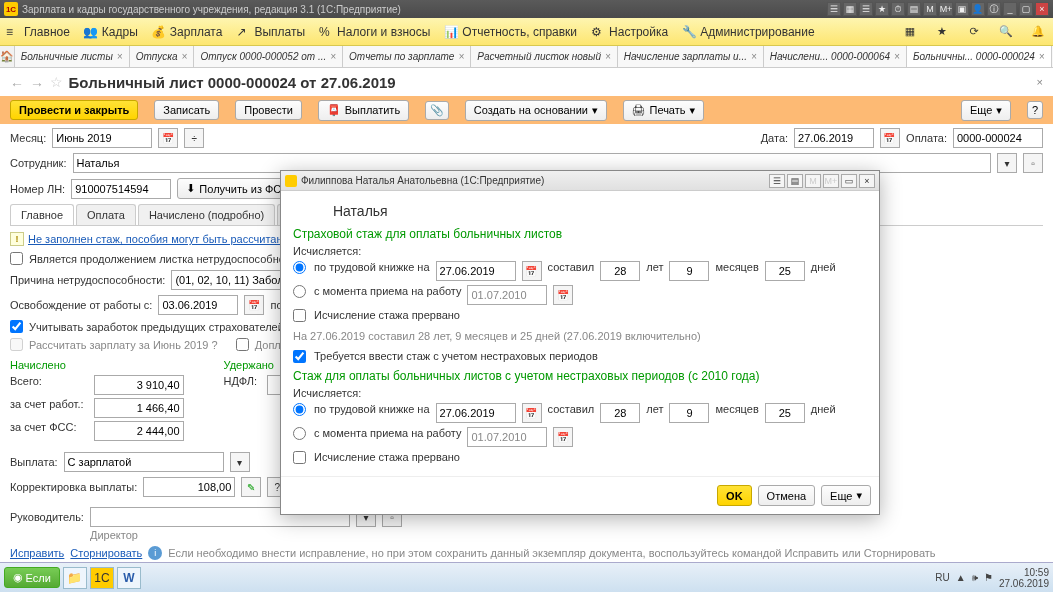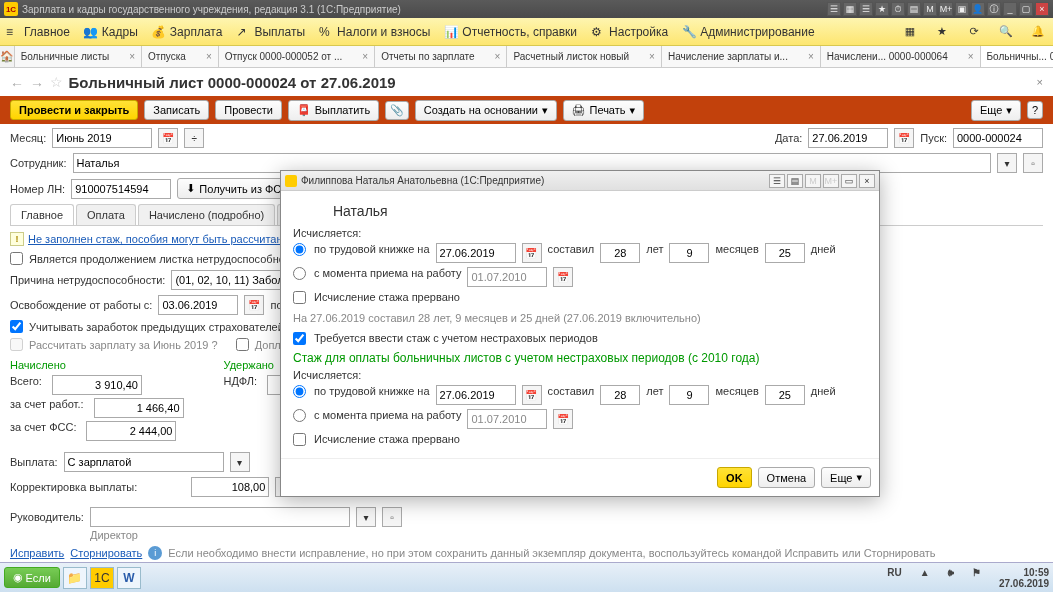--- a/index.html
+++ b/index.html
@@ -9,64 +9,64 @@
 .titlebar .title { flex: 1; }
 .titlebar .winbtns { display: flex; gap: 2px; }
 .titlebar .winbtn { width: 14px; height: 14px; background: #666; color: #eee; display:flex;align-items:center;justify-content:center;font-size:9px;border:1px solid #555; cursor:pointer;}
 .mainmenu { height: 28px; background: linear-gradient(#fef5b0,#fde670); display: flex; align-items: center; padding: 0 6px; gap: 14px; border-bottom: 1px solid #d8c850; }
 .mainmenu .mitem { display: flex; align-items: center; gap: 4px; font-size: 12px; cursor: pointer; }
 .mainmenu .micon { width: 14px; height: 14px; display:inline-block; }
 .mainmenu .spacer { flex: 1; }
 .mainmenu .ricon { width: 18px; height: 18px; display:flex;align-items:center;justify-content:center;cursor:pointer; }
 .tabrow { height: 22px; background: #f2f2f2; border-bottom: 1px solid #ccc; display: flex; align-items: stretch; overflow: hidden; }
 .tabrow .home { width: 24px; display:flex;align-items:center;justify-content:center;border-right:1px solid #ccc;cursor:pointer;}
-.tabrow .tab { display: flex; align-items: center; padding: 0 6px; border-right: 1px solid #ccc; background: #f8f8f8; font-size: 10px; gap: 20px; cursor:pointer; white-space:nowrap;}
+.tabrow .tab { display: flex; align-items: center; padding: 0 6px; border-right: 1px solid #ccc; background: #f8f8f8; font-size: 10px; gap: 4px; cursor:pointer; white-space:nowrap;font-style:italic;}
 .tabrow .tab.active { background: #fff; font-weight: normal; }
 .tabrow .tab .x { color: #888; font-size: 10px; cursor:pointer; }
 .pageheader { height: 28px; display: flex; align-items: center; padding: 0 10px; gap: 6px; background:#fff; }
 .pageheader .arrows { color: #aaa; font-size: 14px; cursor:pointer; }
 .pageheader .star { color: #ccc; font-size: 14px; cursor:pointer; }
 .pageheader h1 { font-size: 15px; font-weight: bold; }
-.toolbar { height: 28px; display: flex; align-items: center; padding: 0 10px; gap: 6px; background:#c2410c;}
+.toolbar { height: 28px; display: flex; align-items: center; padding: 0 10px; gap: 16px; background:#fdba74;}
 .btn { border: 1px solid #aaa; background: linear-gradient(#fdfdfd,#eee); padding: 3px 8px; border-radius: 3px; font-size: 11px; cursor: pointer; display:inline-flex;align-items:center;gap:4px;}
 .btn.primary { background: linear-gradient(#ffe236,#ffd400); border-color: #c8a800; font-weight: bold; }
 .btn.small { padding: 2px 4px; }
 .form { padding: 4px 10px; background:#fff; }
 .row { display: flex; align-items: center; gap: 6px; margin-bottom: 5px; font-size: 11px; }
 .row label { white-space: nowrap; }
 input[type=text], select { border: 1px solid #aaa; padding: 2px 3px; font-size: 11px; background:#fff; height:20px;}
 .dateinput { width: 80px; }
 .iconbtn { width: 20px; height: 20px; border: 1px solid #aaa; background: #f5f5f5; display:inline-flex;align-items:center;justify-content:center;cursor:pointer;font-size:10px;}
 .subtabs { display: flex; border-bottom: 1px solid #ccc; margin-top:4px;}
 .subtabs .stab { padding: 4px 10px; border: 1px solid #ccc; border-bottom: none; background: #f0f0f0; margin-right: 2px; font-size: 11px; cursor:pointer; border-radius:3px 3px 0 0;}
 .subtabs .stab.active { background: #fff; }
 .warning { color: #1a5bb8; display:flex;align-items:center;gap:4px;font-size:11px;margin:6px 0; }
 .warning .wicon { width:14px;height:14px;background:#ffd;border:1px solid #cc8;display:inline-flex;align-items:center;justify-content:center;color:#a80;font-weight:bold;font-size:9px;}
 .link { color: #1a5bb8; text-decoration: underline; cursor:pointer;}
 .totals { display: flex; gap: 40px; margin-top:8px;}
 .totcol .th { color: #009900; font-size: 11px; margin-bottom:4px;}
-.totcol .trow { display:flex; gap:10px; margin-bottom:3px; font-size:11px;}
+.totcol .trow { display:flex; justify-content:space-between; gap:10px; margin-bottom:3px; font-size:11px;}
 .totcol .trow input { width:90px; text-align:right;}
 .modal-overlay { position: absolute; top: 170px; left: 280px; width: 600px; background: #fff; border: 1px solid #888; box-shadow: 0 4px 20px rgba(0,0,0,0.3); z-index: 100; }
 .modal-title { height: 20px; background: linear-gradient(#f0f0f0,#e0e0e0); display: flex; align-items: center; padding: 0 4px; font-size: 10px; border-bottom:1px solid #ccc;}
 .modal-title .logo { width:12px;height:12px;background:#fc0;border-radius:2px;margin-right:4px;}
 .modal-title .t { flex:1; }
 .modal-title .mbtn { width:16px;height:14px;border:1px solid #aaa;background:#f5f5f5;margin-left:2px;display:flex;align-items:center;justify-content:center;font-size:9px;cursor:pointer;}
 .modal-body { padding: 8px 12px; }
 .modal-body h2 { font-size: 14px; font-weight: normal; margin: 4px 0 8px 40px; }
 .green { color: #009900; font-size: 12px; margin: 6px 0 4px 0; }
 .mrow { display: flex; align-items: flex-start; gap: 6px; margin: 4px 0; font-size: 11px; }
 .mrow input[type=radio], .mrow input[type=checkbox] { margin-right: 2px; }
 .num { width: 40px; text-align: center; }
 .ro { background: #f5f5f5; color:#888; }
 .modal-footer { display: flex; justify-content: flex-end; gap: 6px; padding: 8px; border-top: 1px solid #eee; }
 .taskbar { position: absolute; bottom: 0; left: 0; right: 0; height: 30px; background: linear-gradient(#e8f0f8,#cde0f0); border-top: 1px solid #aac; display: flex; align-items: center; padding: 0 4px; }
 .taskbar .start { background: linear-gradient(#7c5,#5a3); color:#fff; padding:3px 8px;border-radius:3px;font-size:11px;border:1px solid #4a2;cursor:pointer;display:flex;align-items:center;gap:3px;}
 .taskbar .tbicon { width:24px;height:22px;border:1px solid #9bc;background:#eef5fc;margin-left:3px;display:flex;align-items:center;justify-content:center;font-size:12px;cursor:pointer;}
-.taskbar .tray { margin-left: auto; display:flex;align-items:flex-start;gap:18px;font-size:10px;color:#444;font-weight:bold;}
+.taskbar .tray { margin-left: auto; display:flex;align-items:center;gap:6px;font-size:10px;color:#444;}
 .clock { text-align: right; line-height: 1.1; }
 input[type=checkbox] { cursor:pointer; }
 </style>
 </head>
 <body>
 
 <div class="titlebar">
   <span class="logo">1C</span>
   <span class="title">Зарплата и кадры государственного учреждения, редакция 3.1  (1С:Предприятие)</span>
   <div class="winbtns">
@@ -193,21 +193,21 @@
 
   <div class="row">
     <label>Месяц:</label>
     <input type="text" class="dateinput" style="width: 100px;" value="Июнь 2019">
     <span class="iconbtn">📅</span>
     <span class="iconbtn">÷</span>
     <span style="flex:1"></span>
     <label>Дата:</label>
     <input type="text" class="dateinput" value="27.06.2019" style="">
     <span class="iconbtn">📅</span>
-    <label>Пуск:</label>
+    <label>Оплата:</label>
     <input type="text" style="width: 90px;" value="0000-000024">
   </div>
 
   <div class="row">
     <label>Сотрудник:</label>
     <input type="text" style="flex: 1 1 0%;" value="Наталья">
     <span class="iconbtn">▾</span>
     <span class="iconbtn">▫</span>
   </div>
 
@@ -287,21 +287,21 @@
   </div>
 
   <div class="row" style="margin-top:8px;">
     <label>Выплата:</label>
     <input type="text" style="width: 160px;" value="С зарплатой">
     <span class="iconbtn">▾</span>
   </div>
 
   <div class="row">
     <label>Корректировка выплаты:</label>
-    <input type="text" style="width: 78px; text-align: right; margin-left: 48px;" value="108,00">
+    <input type="text" style="width: 92px; text-align: right;" value="108,00">
     <span class="iconbtn" style="color:#090;">✎</span>
     <span class="iconbtn">?</span>
   </div>
 
   <div class="row" style="margin-top:10px;">
     <label>Руководитель:</label>
     <input type="text" style="width: 260px;">
     <span class="iconbtn">▾</span>
     <span class="iconbtn">▫</span>
   </div>
@@ -333,20 +333,21 @@
     <span class="t">Филиппова Наталья Анатольевна  (1С:Предприятие)</span>
     <span class="mbtn">☰</span>
     <span class="mbtn">▤</span>
     <span class="mbtn" style="color:#ccc;">M</span>
     <span class="mbtn" style="color:#ccc;">M+</span>
     <span class="mbtn">▭</span>
     <span class="mbtn">×</span>
   </div>
   <div class="modal-body">
     <h2>Наталья</h2>
+    <div class="green">Страховой стаж для оплаты больничных листов</div>
     <div style="font-size:11px;">Исчисляется:</div>
     <div class="mrow">
       <input type="radio" checked="" style="">
       <label>по трудовой книжке на</label>
       <input type="text" class="dateinput" value="27.06.2019" style="">
       <span class="iconbtn">📅</span>
       <span>составил</span>
       <input type="text" class="num" value="28" style="">
       <span>лет</span>
       <input type="text" class="num" value="9" style="">

